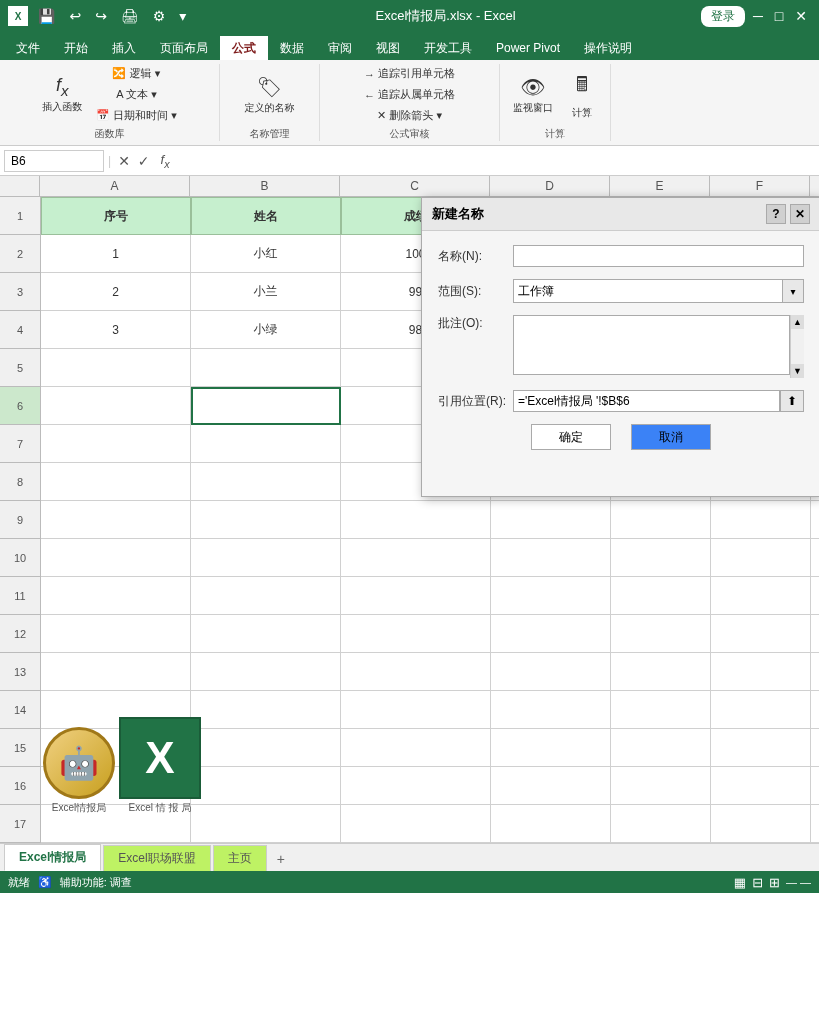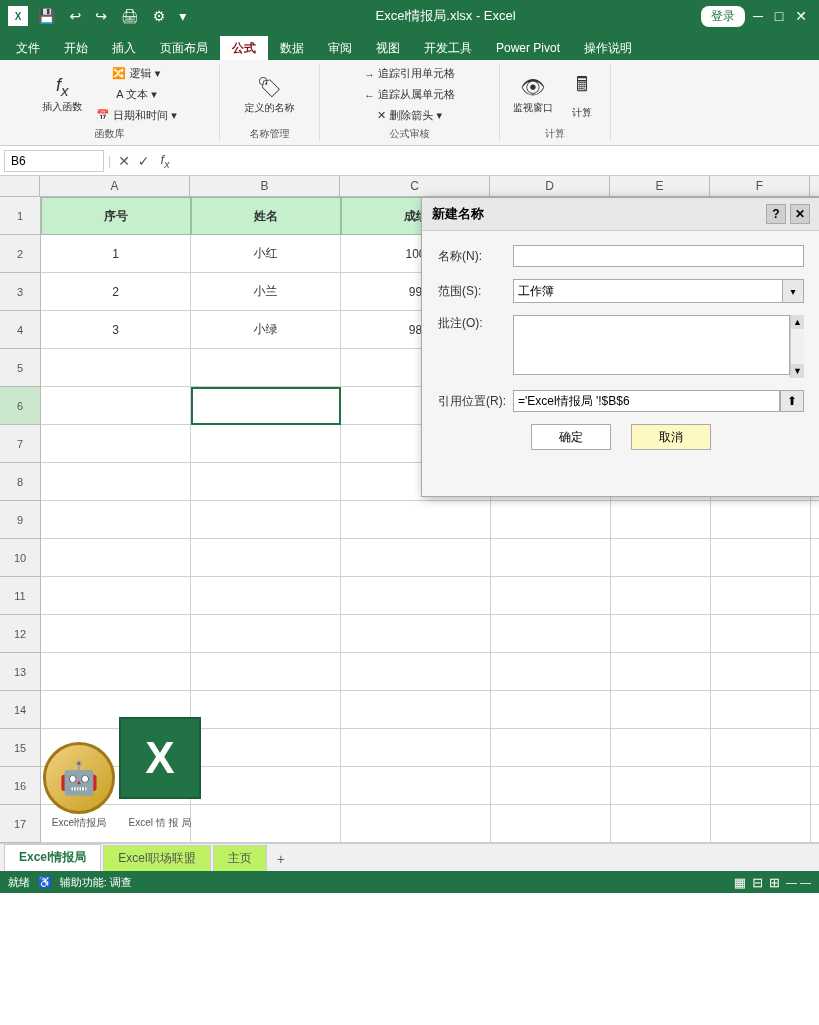--- a/index.html
+++ b/index.html
@@ -191,21 +191,21 @@
     .dialog-select-arrow { position: absolute; right: 0; top: 0; width: 22px; height: 24px; border: 1px solid #aaa; background: #e8e8e8; display: flex; align-items: center; justify-content: center; font-size: 10px; cursor: pointer; }
     .dialog-textarea-wrapper { flex: 1; position: relative; }
     .dialog-textarea { width: 100%; height: 60px; border: 1px solid #aaa; resize: none; font-size: 12px; padding: 2px 4px; }
     .dialog-scroll { position: absolute; right: 0; top: 0; bottom: 0; width: 14px; background: #f0f0f0; border-left: 1px solid #ccc; display: flex; flex-direction: column; justify-content: space-between; }
     .dialog-scroll-up, .dialog-scroll-down { height: 14px; background: #ddd; display: flex; align-items: center; justify-content: center; font-size: 9px; cursor: pointer; }
     .dialog-ref-row { display: flex; align-items: center; margin-bottom: 12px; }
     .dialog-ref-input { flex: 1; height: 22px; border: 1px solid #aaa; padding: 0 4px; font-size: 12px; background: white; }
     .dialog-ref-btn { width: 24px; height: 22px; border: 1px solid #aaa; background: #e8e8e8; display: flex; align-items: center; justify-content: center; cursor: pointer; font-size: 12px; }
     .dialog-footer { display: flex; justify-content: center; gap: 20px; }
     .dialog-ok-btn { width: 80px; height: 26px; background: #fff; border: 1px solid #aaa; cursor: pointer; font-size: 12px; }
-    .dialog-cancel-btn { width: 80px; height: 26px; background: #fef9c3; border: 1px solid #aaa; cursor: pointer; font-size: 12px; }
+    .dialog-cancel-btn { width: 80px; height: 26px; background: #3b82f6; border: 1px solid #aaa; cursor: pointer; font-size: 12px; }
 
     
     .sheet-tabs-bar {
       background: #f0f0f0;
       height: 28px;
       display: flex;
       align-items: flex-end;
       border-top: 1px solid #ccc;
       padding-left: 4px;
       gap: 0;
@@ -563,21 +563,21 @@
 
         <div style="display:flex;flex-direction:column;align-items:center;">
           <div style="width:72px;height:72px;border-radius:50%;background:linear-gradient(135deg,#f0d080,#c8a020);display:flex;align-items:center;justify-content:center;font-size:32px;border:3px solid #a07818;">🤖</div>
           <div style="font-size:10px;color:#555;margin-top:2px;text-align:center;">Excel情报局</div>
         </div>
 
         <div style="display:flex;flex-direction:column;align-items:center;margin-left:4px;">
           <div style="width:82px;height:82px;background:#217346;display:flex;align-items:center;justify-content:center;border:2px solid #1a5c38;">
             <span style="color:white;font-size:44px;font-weight:bold;font-family:Arial;">X</span>
           </div>
-          <div style="font-size:10px;color:#555;margin-top:17px;text-align:center;">Excel 情 报 局</div>
+          <div style="font-size:10px;color:#555;margin-top:2px;text-align:center;">Excel 情 报 局</div>
         </div>
       </div>
 
       <div class="dialog-overlay">
         <div class="dialog-title-bar">
           <span>新建名称</span>
           <div class="dialog-title-icons">
             <div class="dialog-title-icon">?</div>
             <div class="dialog-title-icon">✕</div>
           </div>

